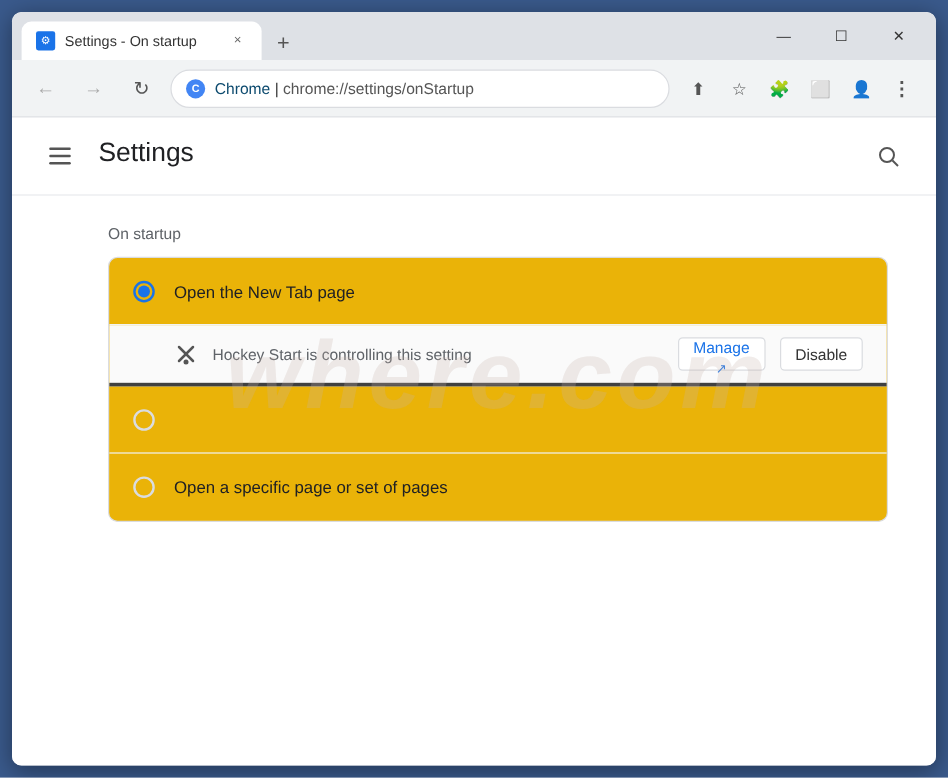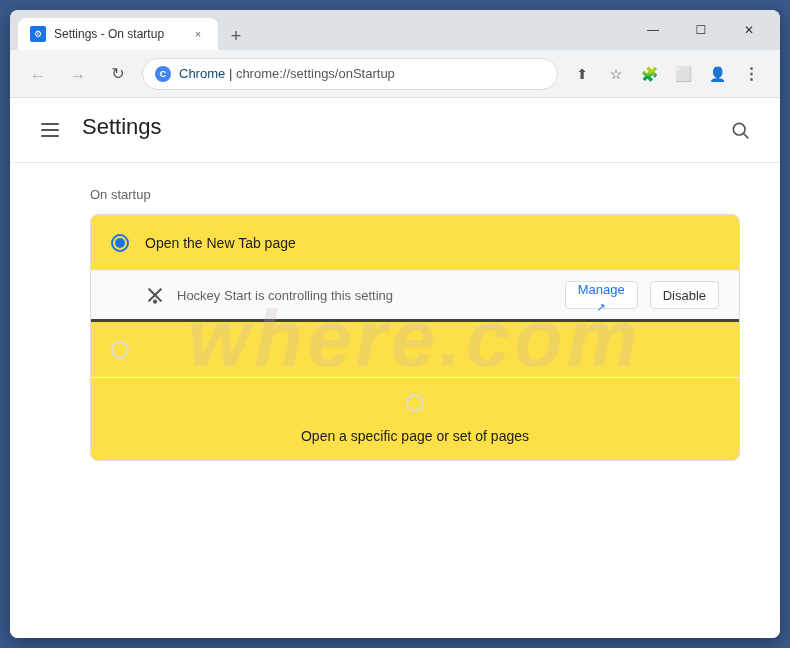--- a/index.html
+++ b/index.html
@@ -250,33 +250,33 @@
       font-size: 13px;
       color: #5f6368;
       margin-bottom: 12px;
       font-weight: 500;
     }
 
     .options-card {
       border: 1px solid #dadce0;
       border-radius: 8px;
       overflow: hidden;
-      background: #fde047;
+      background: #eab308;
     }
 
     .option-row {
       display: flex;
       align-items: center;
       padding: 16px 20px;
       gap: 16px;
       border-bottom: 1px solid #f1f3f4;
       min-height: 56px;
     }
 
-    .option-row:last-child { border-bottom: none; flex-direction: column; }
+    .option-row:last-child { border-bottom: none; }
 
     .radio-btn {
       width: 18px;
       height: 18px;
       border-radius: 50%;
       border: 2px solid #dadce0;
       display: flex;
       align-items: center;
       justify-content: center;
       cursor: pointer;

